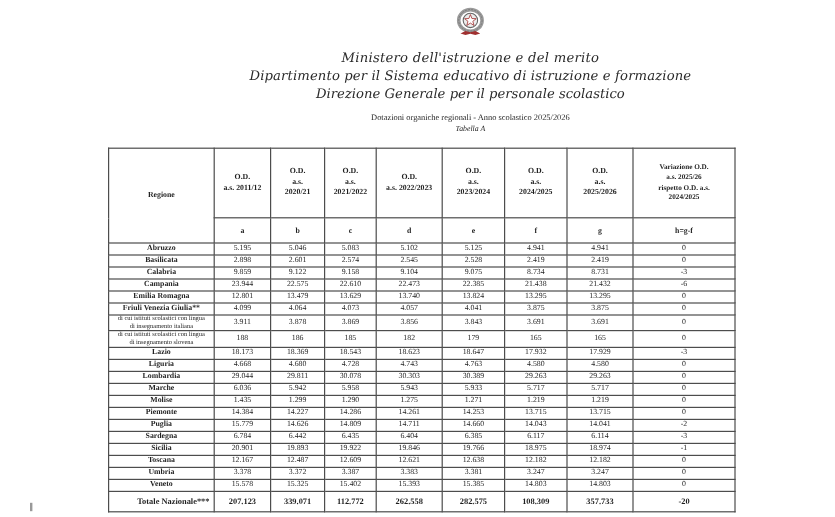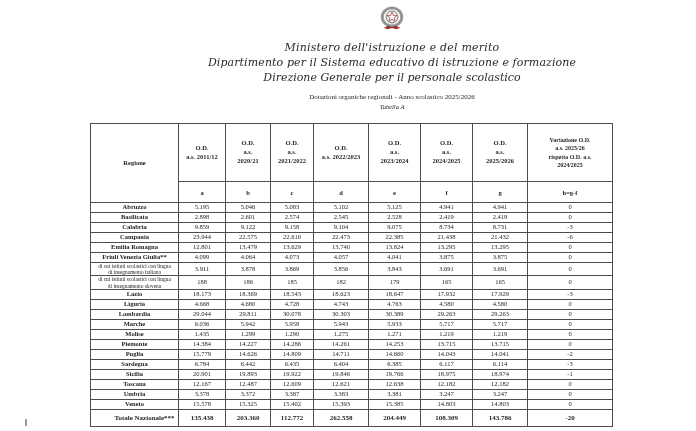--- a/index.html
+++ b/index.html
@@ -332,26 +332,26 @@
           <td>15.325</td>
           <td>15.402</td>
           <td>15.393</td>
           <td>15.385</td>
           <td>14.803</td>
           <td>14.803</td>
           <td>0</td>
         </tr>
         <tr class="total">
           <td class="region" style="white-space: pre-line; padding-left: 20px;">Totale Nazionale***</td>
-          <td>135.438</td>
-          <td>203.360</td>
+          <td>207.123</td>
+          <td>339.071</td>
           <td>112.772</td>
           <td>262.558</td>
-          <td>204.449</td>
+          <td>282.575</td>
           <td>108.309</td>
-          <td>143.786</td>
+          <td>357.733</td>
           <td>-20</td>
         </tr>
       </tbody>
   </table>
 
   <div class="corner-mark"></div>
 </div>
 
 </body></html>

